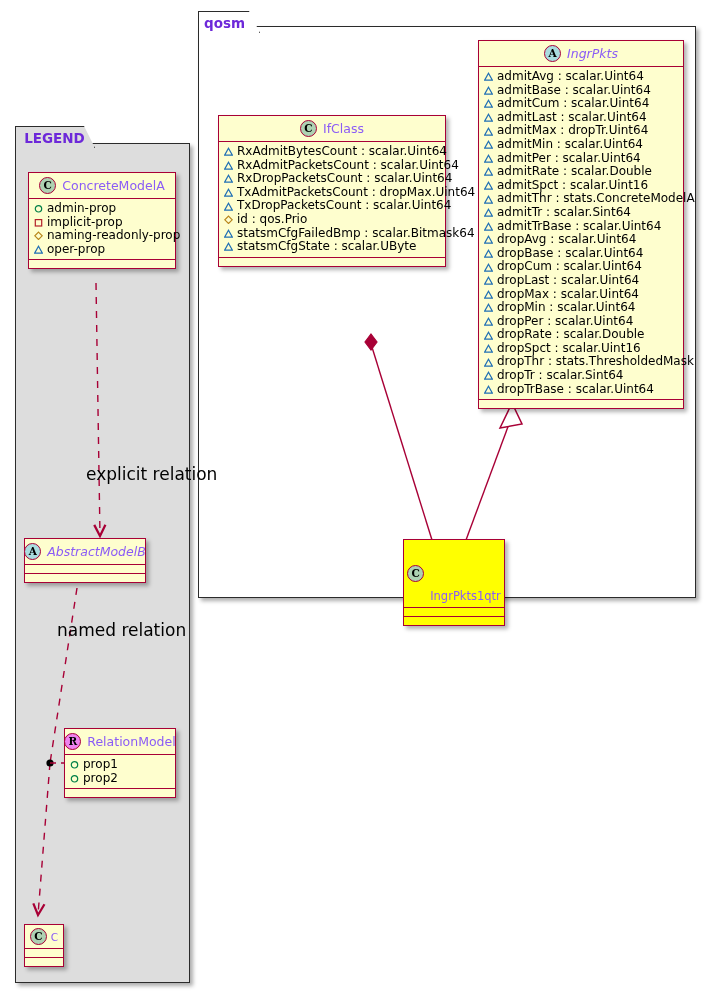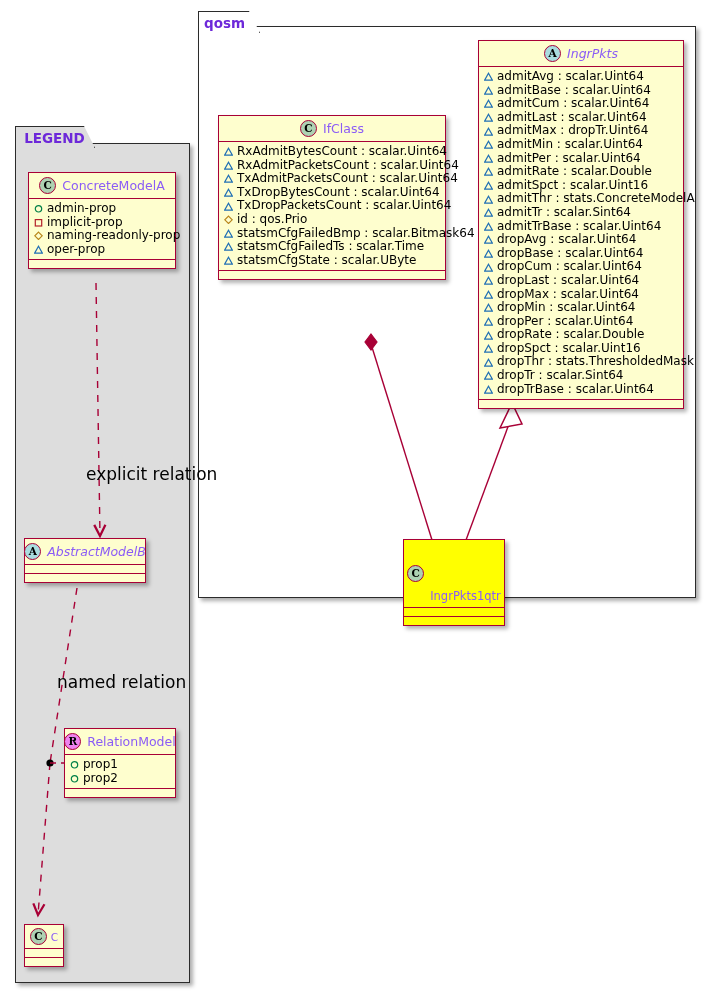--- a/index.html
+++ b/index.html
@@ -178,21 +178,21 @@
     </g>
 
      IngrPkts : generalization (hollow triangle) --&gt;
     <g>
       <line x1="466" y1="540" x2="509" y2="424" stroke="#a80036" stroke-width="1.4"></line>
       <polygon points="512,403 522,424 500,428" fill="#ffffff" stroke="#a80036" stroke-width="1.5"></polygon>
     </g>
   </svg>
 
   <div class="edge-label" style="left:86px; top:464px;">explicit relation</div>
-  <div class="edge-label" style="left:57px; top:672px;">named relation</div>
+  <div class="edge-label" style="left:57px; top:620px;">named relation</div>
 
   <div class="cls" style="left:28px; top:172px; width:148px;">
     <div class="cls-header">
       <span class="stereo-circle stereo-C">C</span>
       <span class="cls-name">ConcreteModelA</span>
     </div>
     <div class="cls-attrs">
       <div class="attr-row">
         <span class="vis">
           <svg width="9" height="9">
@@ -294,29 +294,29 @@
             </svg>
           </span>
           <span>RxAdmitPacketsCount : scalar.Uint64</span>
         </div>
         <div class="attr-row">
           <span class="vis">
             <svg width="9" height="9">
               <polygon points="4.5,1.3 8.4,8.1 0.6,8.1" fill="none" stroke="#1f6fb4" stroke-width="1.2"></polygon>
             </svg>
           </span>
-          <span>TxAdmitPacketsCount : scalar.Uint64</span>
-        </div>
-        <div class="attr-row">
-          <span class="vis">
-            <svg width="9" height="9">
-              <polygon points="4.5,1.3 8.4,8.1 0.6,8.1" fill="none" stroke="#1f6fb4" stroke-width="1.2"></polygon>
-            </svg>
-          </span>
-          <span>TxDropBytesCount : scalar.Uint64</span>
+          <span>RxDropPacketsCount : scalar.Uint64</span>
+        </div>
+        <div class="attr-row">
+          <span class="vis">
+            <svg width="9" height="9">
+              <polygon points="4.5,1.3 8.4,8.1 0.6,8.1" fill="none" stroke="#1f6fb4" stroke-width="1.2"></polygon>
+            </svg>
+          </span>
+          <span>TxAdmitPacketsCount : dropMax.Uint64</span>
         </div>
         <div class="attr-row">
           <span class="vis">
             <svg width="9" height="9">
               <polygon points="4.5,1.3 8.4,8.1 0.6,8.1" fill="none" stroke="#1f6fb4" stroke-width="1.2"></polygon>
             </svg>
           </span>
           <span>TxDropPacketsCount : scalar.Uint64</span>
         </div>
         <div class="attr-row">
@@ -327,28 +327,20 @@
           </span>
           <span>id : qos.Prio</span>
         </div>
         <div class="attr-row">
           <span class="vis">
             <svg width="9" height="9">
               <polygon points="4.5,1.3 8.4,8.1 0.6,8.1" fill="none" stroke="#1f6fb4" stroke-width="1.2"></polygon>
             </svg>
           </span>
           <span>statsmCfgFailedBmp : scalar.Bitmask64</span>
-        </div>
-        <div class="attr-row">
-          <span class="vis">
-            <svg width="9" height="9">
-              <polygon points="4.5,1.3 8.4,8.1 0.6,8.1" fill="none" stroke="#1f6fb4" stroke-width="1.2"></polygon>
-            </svg>
-          </span>
-          <span>statsmCfgFailedTs : scalar.Time</span>
         </div>
         <div class="attr-row">
           <span class="vis">
             <svg width="9" height="9">
               <polygon points="4.5,1.3 8.4,8.1 0.6,8.1" fill="none" stroke="#1f6fb4" stroke-width="1.2"></polygon>
             </svg>
           </span>
           <span>statsmCfgState : scalar.UByte</span>
         </div>
       </div>

